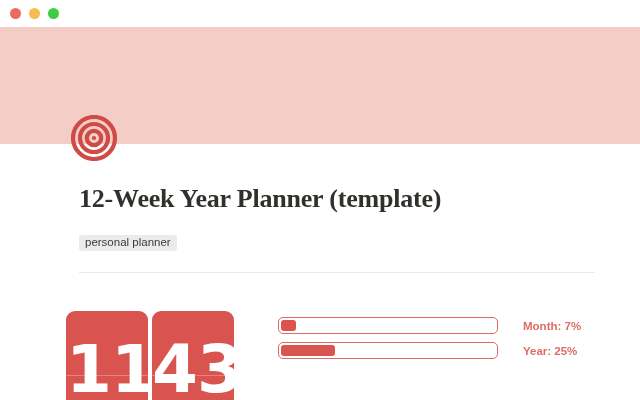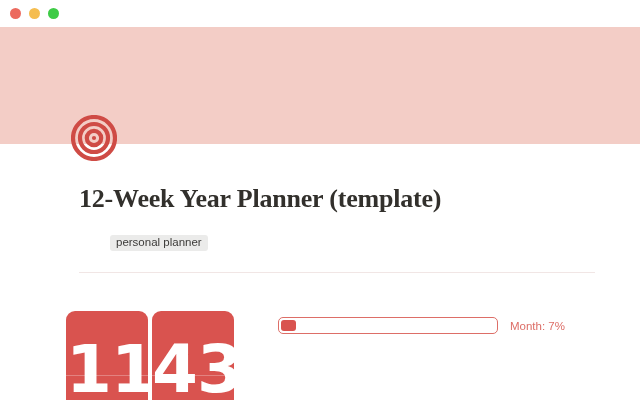--- a/index.html
+++ b/index.html
@@ -114,21 +114,20 @@
   }
   .prop-icon {
     width: 13px;
     height: 13px;
     display: block;
     flex: none;
   }
   .prop-value {
     display: flex;
     align-items: center;
-    margin-left: 31px;
   }
   .tag-pill {
     background: #ebebea;
     color: #3b3a38;
     font-size: 11.5px;
     border-radius: 3px;
     padding: 2.5px 6px;
     line-height: 1;
     white-space: nowrap;
   }
@@ -227,24 +226,24 @@
   .bar-fill {
     position: absolute;
     left: 2px;
     top: 2px;
     height: 11px;
     background: #d9534f;
     border-radius: 3px;
     min-width: 2px;
   }
   .bar-label {
-    margin-left: 12px;
+    margin-left: 25px;
     color: #dd6e67;
     font-size: 11.5px;
-    font-weight: 400;
+    font-weight: 700;
     white-space: nowrap;
   }
 </style>
 </head>
 <body>
 
 <div id="app">
 
   <div class="titlebar">
     <div class="traffic">
@@ -302,17 +301,23 @@
     <div class="bars">
 
       <div class="bar-row">
         <div class="bar-track" style="border-color: rgb(221, 110, 103);">
           <div class="bar-fill" style="width: 15px; background: rgb(217, 83, 79);"></div>
         </div>
         <div class="bar-label" style="color: rgb(221, 110, 103);">Month: 7%</div>
       </div>
 
 
+      <div class="bar-row">
+        <div class="bar-track" style="border-color: rgb(221, 110, 103);">
+          <div class="bar-fill" style="width: 54px; background: rgb(217, 83, 79);"></div>
+        </div>
+        <div class="bar-label" style="color: rgb(221, 110, 103);">Year: 25%</div>
+      </div>
 
     </div>
   </div>
 
 </div>
 
 </body></html>

